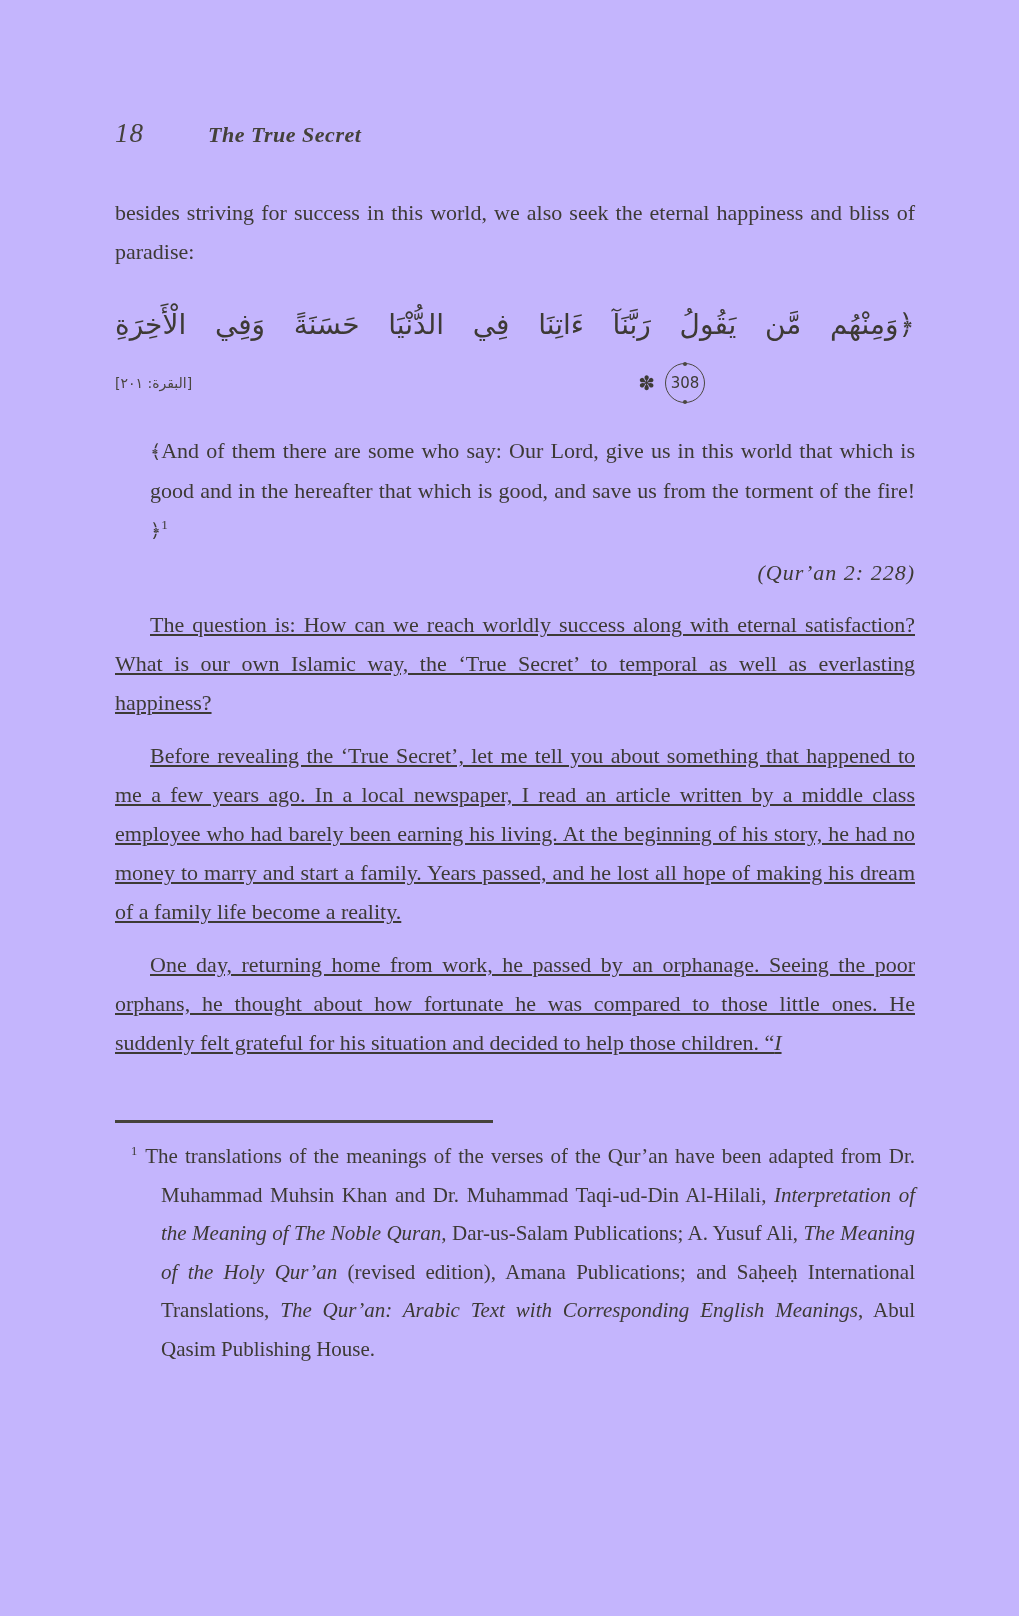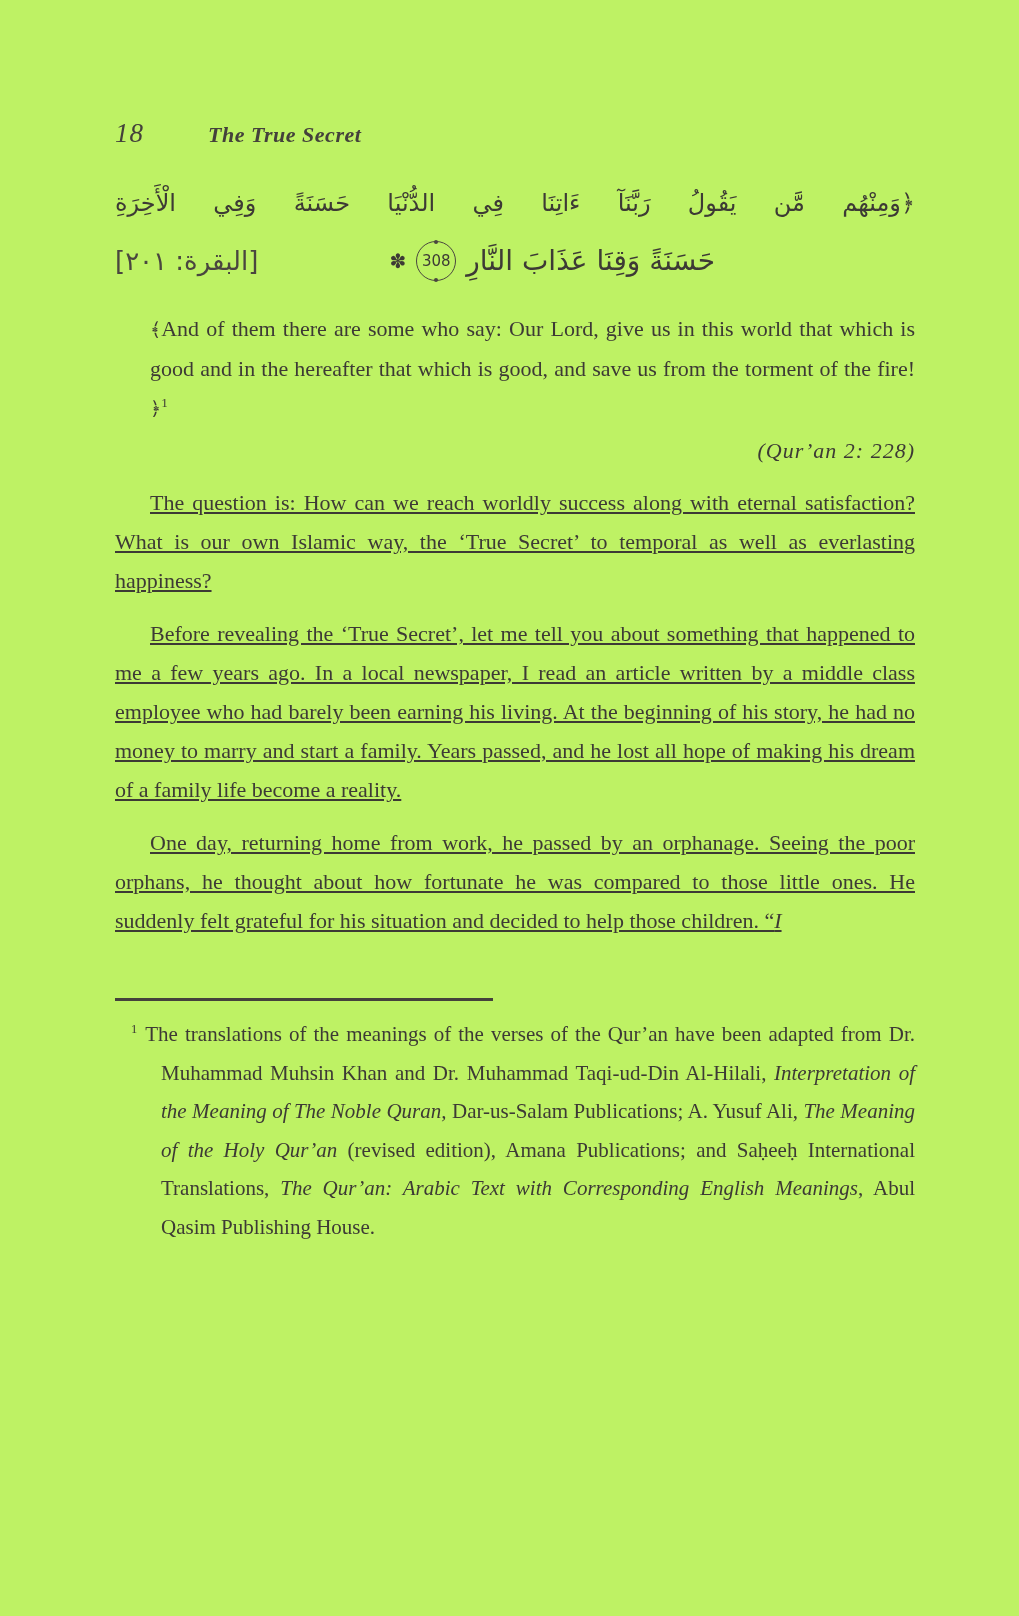--- a/index.html
+++ b/index.html
@@ -1,21 +1,21 @@
 <!DOCTYPE html>
 <html><head>
 <meta charset="utf-8">
 <style>
   html, body { margin: 0; padding: 0; background: #ffffff; }
   .page {
     position: relative;
     width: 1019px;
     height: 1616px;
     box-sizing: border-box;
-    background: #bef264;
+    background: #c4b5fd;
     padding: 118px 104px 0 115px;
     color: #3d3a35;
     font-family: "Liberation Serif", "DejaVu Serif", serif;
     overflow: hidden;
   }
   p { margin: 0; }
 
   
   .header { display: flex; align-items: baseline; font-style: italic; color: #44413b; }
   .pagenum { font-size: 27px; letter-spacing: 1px; }
@@ -30,33 +30,33 @@
   }
   .intro { margin-top: 44px; }
   .para { text-indent: 35px; margin-top: 14px; text-decoration: underline; }
   .para.first { margin-top: 16px; }
   .it { font-style: italic; }
 
   
   .arabic-block { margin-top: 30px; font-family: "DejaVu Sans", sans-serif; }
   .ar { direction: rtl; unicode-bidi: isolate; }
   .ar-line1 {
-    font-size: 24px;
+    font-size: 28px;
     line-height: 48px;
     text-align: justify;
     text-align-last: justify;
     word-spacing: 4px;
   }
   .ar-row {
     margin-top: 12px;
     display: flex;
     justify-content: space-between;
     align-items: center;
   }
-  .ar-source { font-size: 26px; color: #4a463f; }
+  .ar-source { font-size: 14px; color: #4a463f; }
   .ar-line2 { font-size: 28px; line-height: 44px; margin-right: 200px; display: inline-flex; align-items: center; }
   .ayah-circle {
     display: inline-flex;
     align-items: center;
     justify-content: center;
     width: 38px; height: 38px;
     border: 1.6px solid #4a463f;
     border-radius: 50%;
     font-size: 15px;
     line-height: 1;
@@ -113,27 +113,27 @@
 </head>
 <body>
 
 <div class="page">
 
   <div class="header">
     <span class="pagenum">18</span>
     <span class="runtitle">The True Secret</span>
   </div>
 
+  <p class="body intro">besides striving for success in this world, we also seek the eternal happiness and bliss of paradise:</p>
 
   <div class="arabic-block">
     <div class="ar ar-line1" dir="rtl">﴿وَمِنْهُم مَّن يَقُولُ رَبَّنَآ ءَاتِنَا فِي الدُّنْيَا حَسَنَةً وَفِي الْأَخِرَةِ</div>
     <div class="ar-row">
       <span class="ar ar-source" dir="rtl">[البقرة: ٢٠١]</span>
       <span class="ar ar-line2" dir="rtl">
-        <span>حَسَنَةً وَقِنَا عَذَابَ النَّارِ</span>
         <span class="ayah-circle">308</span>
         <span class="ornament">✽</span>
       </span>
     </div>
   </div>
 
   <p class="body quote"><span class="qmark">﴾</span><span>And of them there are some who say: Our Lord, give us in this world that which is good and in the hereafter that which is good, and save us from the torment of the fire!</span><span class="qmark">﴿</span><sup>1</sup></p>
 
   <p class="attribution">(Qur’an 2: 228)</p>
 

